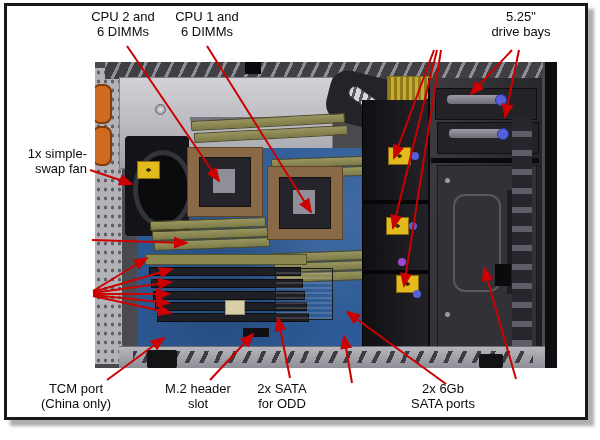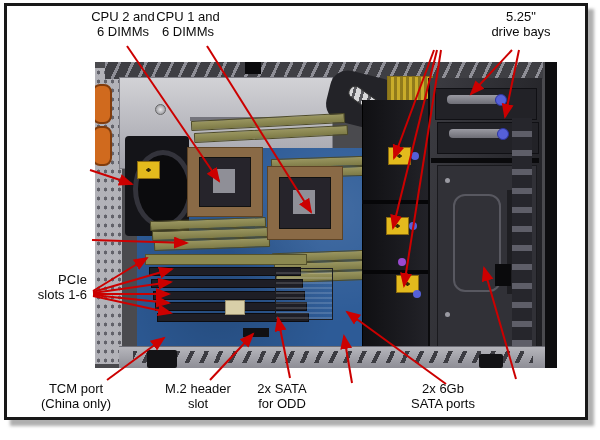--- a/index.html
+++ b/index.html
@@ -190,27 +190,27 @@
     <line x1="107" y1="380" x2="164" y2="338" marker-end="url(#ah)"></line>
     <line x1="210" y1="380" x2="253" y2="334" marker-end="url(#ah)"></line>
     <line x1="290" y1="378" x2="278" y2="318" marker-end="url(#ah)"></line>
     <line x1="352" y1="383" x2="344" y2="336" marker-end="url(#ah)"></line>
     <line x1="446" y1="384" x2="347" y2="312" marker-end="url(#ah)"></line>
     <line x1="516" y1="379" x2="484" y2="268" marker-end="url(#ah)"></line>
   </svg>
 
   <div class="lbl" style="left:123px;top:9px">CPU 2 and
 6 DIMMs</div>
-  <div class="lbl" style="left:188px;top:9px">CPU 1 and
+  <div class="lbl" style="left:207px;top:9px">CPU 1 and
 6 DIMMs</div>
   <div class="lbl" style="left:521px;top:9px">5.25"
 drive bays</div>
 
-  <div class="lbl lbl-left" style="top:272px">PCIe
-slots 1-6</div>
+  <div class="lbl lbl-left" style="top:146px">1x simple-
+swap fan</div>
 
   <div class="lbl" style="left:76px;top:381px">TCM port
 (China only)</div>
   <div class="lbl" style="left:198px;top:381px">M.2 header
 slot</div>
   <div class="lbl" style="left:282px;top:381px">2x SATA
 for ODD</div>
   <div class="lbl" style="left:443px;top:381px">2x 6Gb
 SATA ports</div>
 </div>

